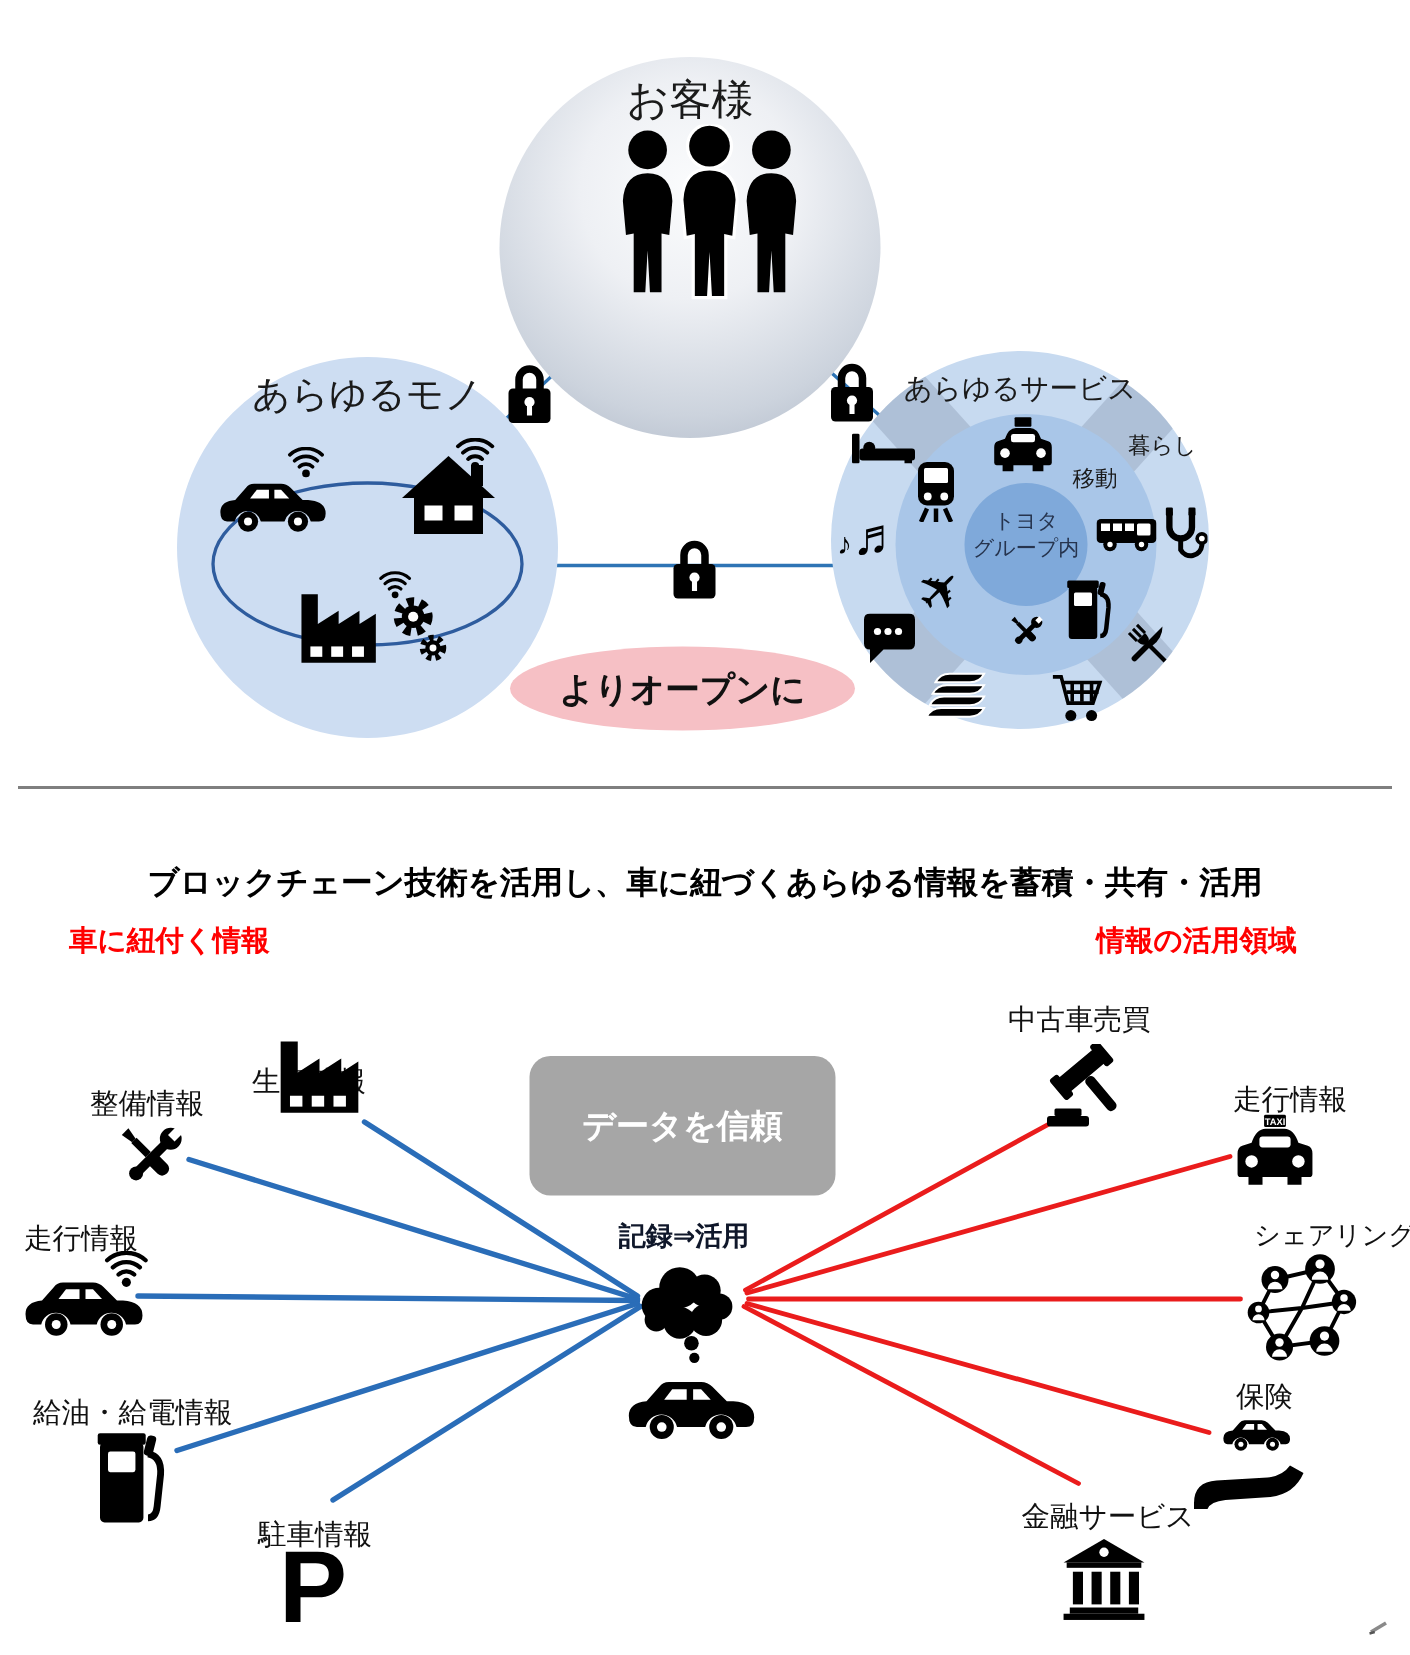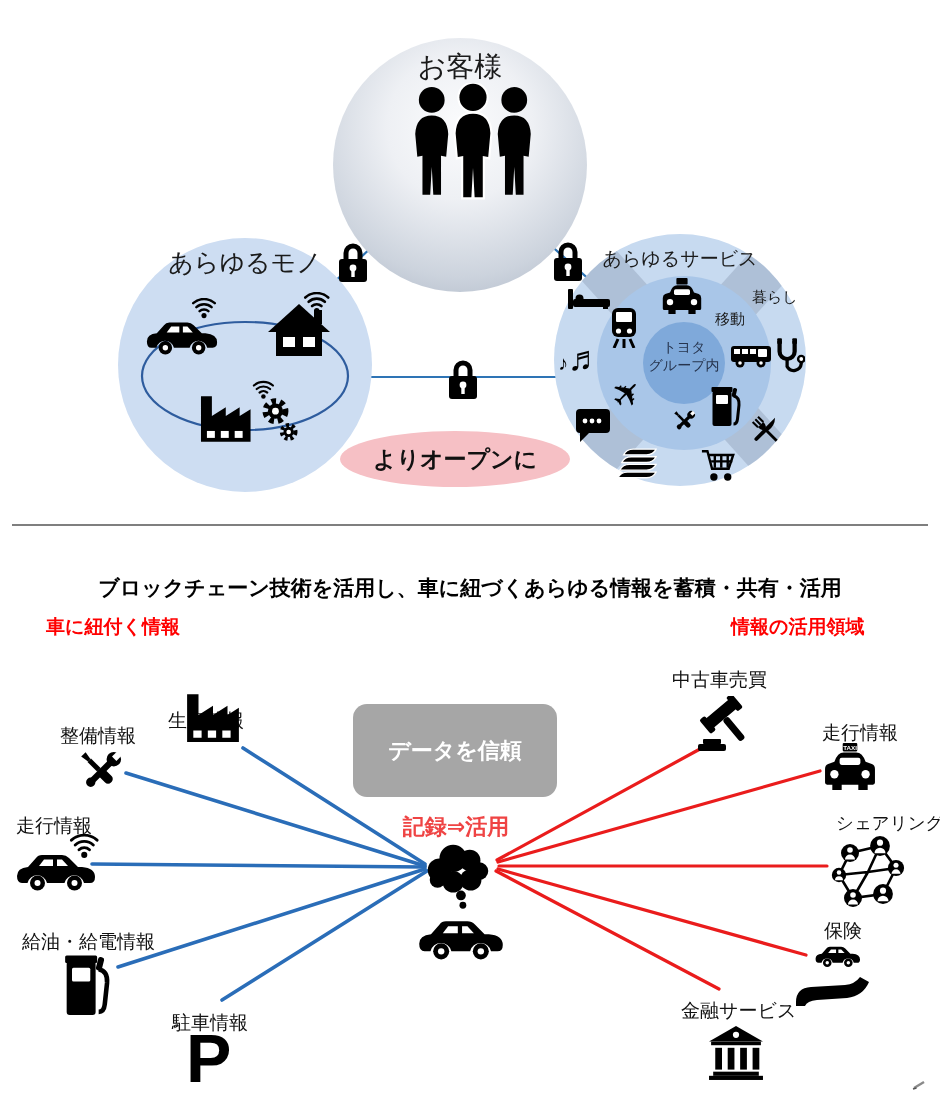--- a/index.html
+++ b/index.html
@@ -30,21 +30,21 @@
   .hdr{position:absolute;font-size:19px;font-weight:700;color:#ff0000;white-space:nowrap;z-index:2;}
   .ilabel{position:absolute;font-size:19px;color:#111;white-space:nowrap;z-index:2;}
   .icon{position:absolute;z-index:2;}
   .ring-lbl{position:absolute;font-size:15px;color:#1a1a1a;white-space:nowrap;}
   .core-txt{position:absolute;left:89px;top:104px;width:82px;text-align:center;
             font-size:14px;line-height:1.3;color:#26344e;}
   .trustbox{position:absolute;left:353px;top:704px;width:204px;height:93px;border-radius:14px;
             background:#a6a6a6;text-align:center;line-height:93px;color:#fff;
             font-size:22px;font-weight:700;z-index:2;}
   .record{position:absolute;left:396px;top:812px;width:120px;text-align:center;
-          font-size:22px;font-weight:700;color:#ef4444;z-index:2;}
+          font-size:18px;font-weight:700;color:#0f172a;z-index:2;}
   .pglyph{position:absolute;left:186px;top:1024px;font-size:68px;font-weight:800;
           color:#000;line-height:1;z-index:2;}
   .music{font-size:20px;color:#000;line-height:1;}
   .music .big{font-size:34px;}
   .plane{font-size:36px;color:#000;transform:rotate(-45deg);line-height:1;}
 </style>
 </head>
 <body>
 
 <div class="page">

